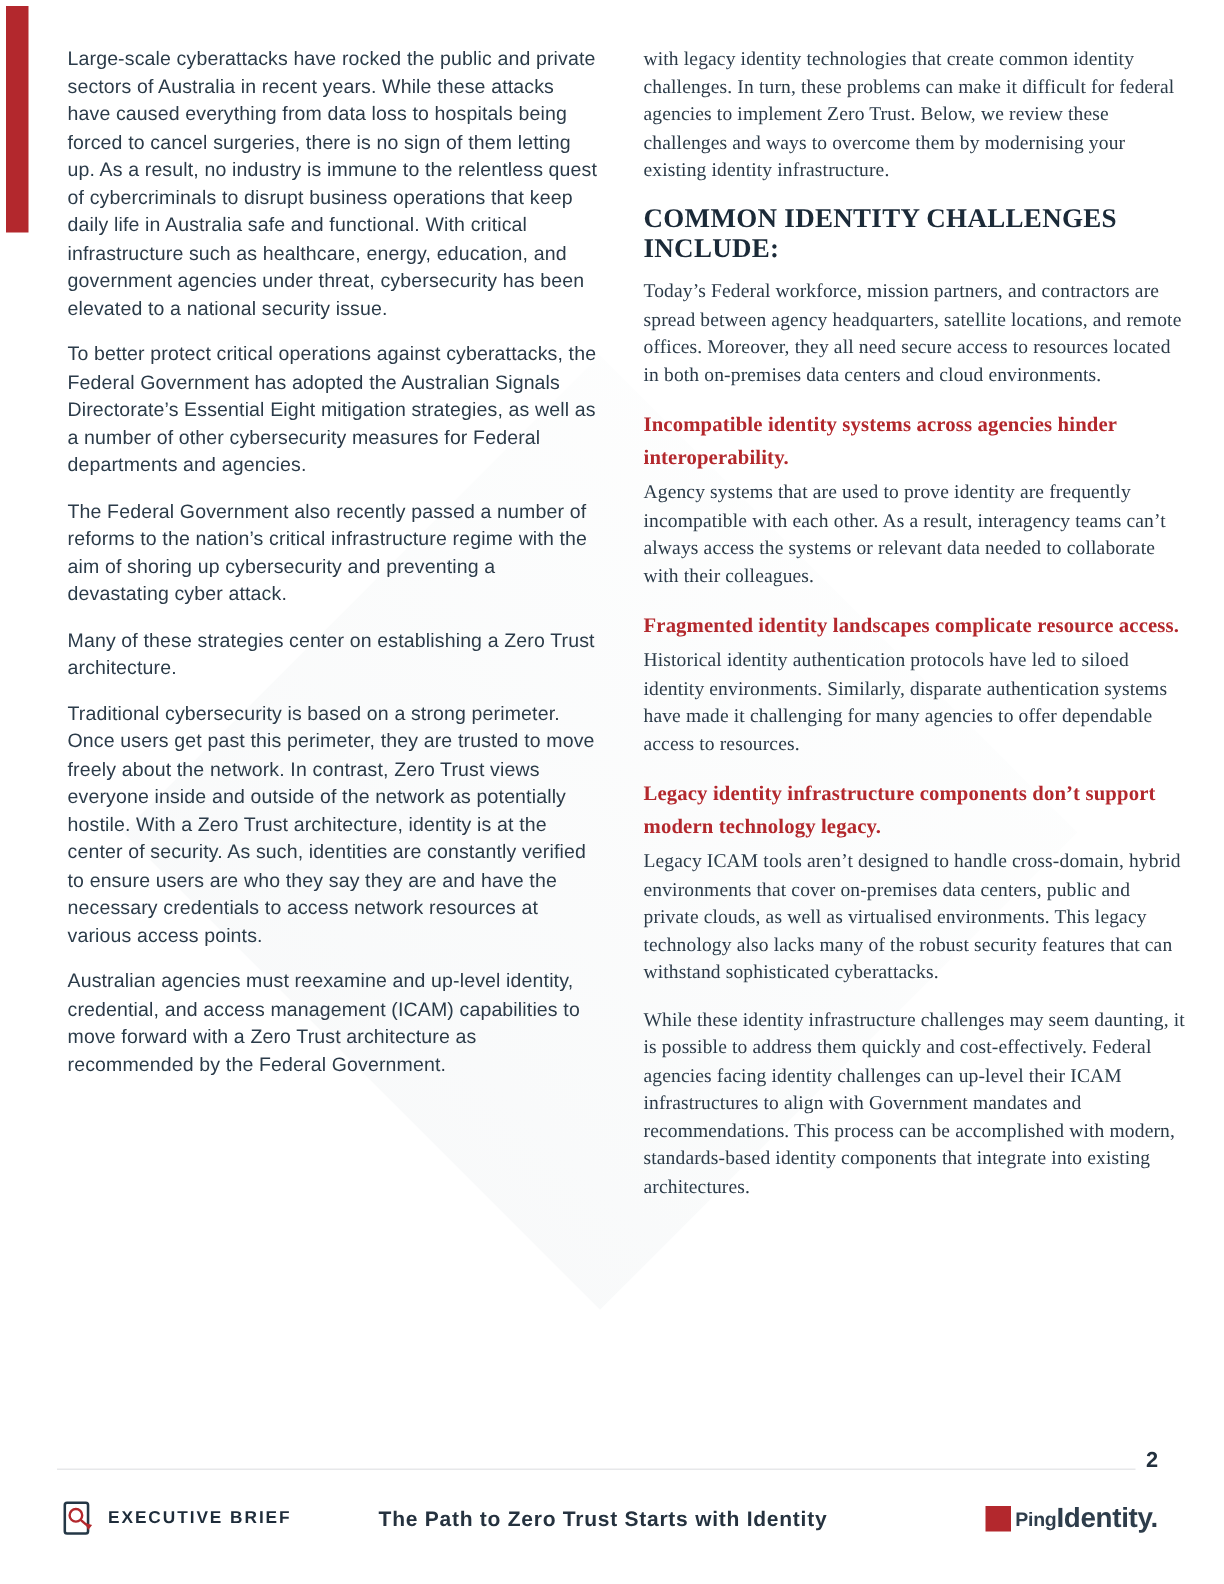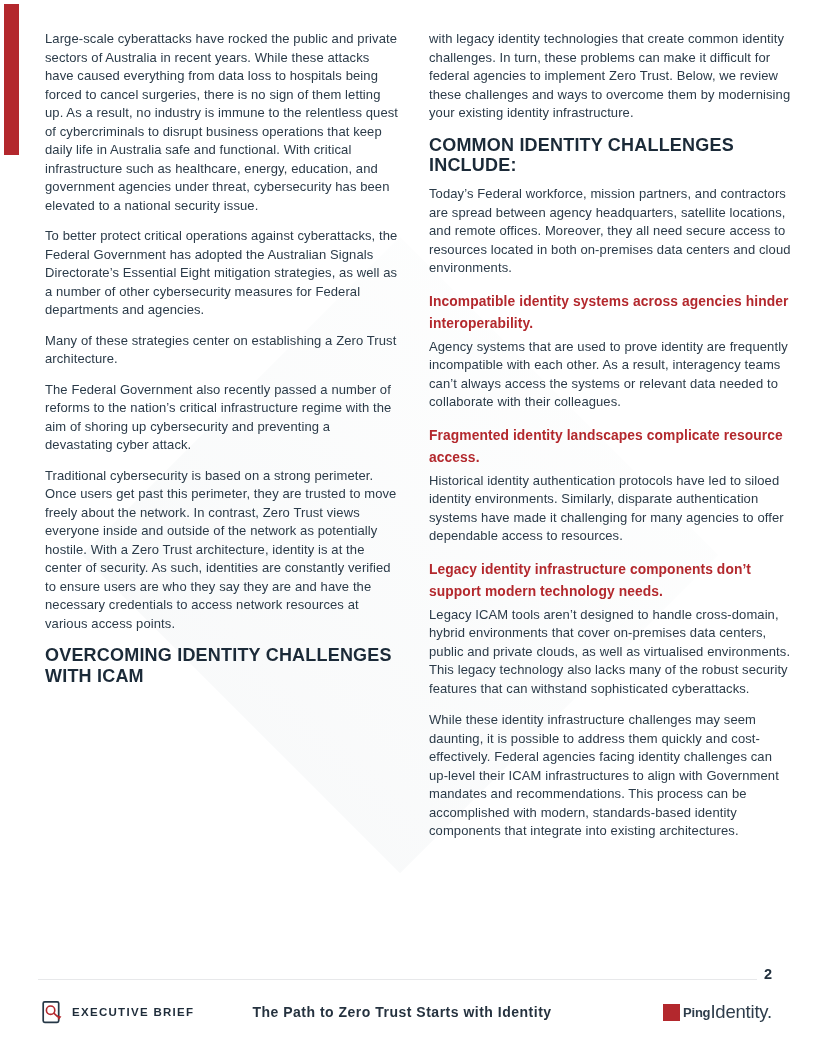--- a/index.html
+++ b/index.html
@@ -14,21 +14,21 @@
   .watermark {
     position:absolute; left:175px; top:330px; width:450px; height:450px;
     transform:rotate(45deg);
     background:linear-gradient(180deg, #fbfcfc, #f3f5f6);
     opacity:0.55; z-index:0;
   }
   .content {
     position:absolute; left:45px; top:30px; display:flex; gap:28px; z-index:1;
   }
   .col-left  { width:356px; }
-  .col-right { width:362px; }
+  .col-right { width:362px;font-family:Liberation Serif, serif; }
   p.body {
     margin:0 0 12px 0; font-size:13px; line-height:18.5px;
     color:#2B3B49; letter-spacing:0.1px; font-weight:500;
   }
   h2.section {
     margin:6px 0 9px 0; font-size:18px; line-height:1.16;
     color:#1B2A38; letter-spacing:0.2px; font-weight:bold;
   }
   h3.challenge-title {
     margin:0 0 3px 0; font-size:13.8px; line-height:22px;
@@ -58,55 +58,55 @@
   }
   .logo { margin-left:auto; display:flex; align-items:center; }
   .logo-mark {
     width:17px; height:17px; background:#B3282D; display:inline-block;
     margin-right:3px;
   }
   .logo-ping {
     font-weight:bold; font-size:13px; color:#2E3D4B; letter-spacing:-0.2px;
   }
   .logo-identity {
-    font-weight:normal; font-size:18.5px; color:#2E3D4B; letter-spacing:-0.2px;
+    font-weight:bold; font-size:18.5px; color:#2E3D4B; letter-spacing:-0.2px;
   }
 </style>
 </head>
 <body>
 
 <div class="page">
 
   <div class="red-bar"></div>
   <div class="watermark"></div>
 
   <main class="content">
 
     <section class="col-left">
       <p class="body">Large-scale cyberattacks have rocked the public and private sectors of Australia in recent years. While these attacks have caused everything from data loss to hospitals being forced to cancel surgeries, there is no sign of them letting up. As a result, no industry is immune to the relentless quest of cybercriminals to disrupt business operations that keep daily life in Australia safe and functional. With critical infrastructure such as healthcare, energy, education, and government agencies under threat, cybersecurity has been elevated to a national security issue.</p>
       <p class="body">To better protect critical operations against cyberattacks, the Federal Government has adopted the Australian Signals Directorate’s Essential Eight mitigation strategies, as well as a number of other cybersecurity measures for Federal departments and agencies.</p>
+      <p class="body">The Federal Government also recently passed a number of reforms to the nation’s critical infrastructure regime with the aim of shoring up cybersecurity and preventing a devastating cyber attack.</p>
       <p class="body">Many of these strategies center on establishing a Zero Trust architecture.</p>
-      <p class="body">The Federal Government also recently passed a number of reforms to the nation’s critical infrastructure regime with the aim of shoring up cybersecurity and preventing a devastating cyber attack.</p>
       <p class="body">Traditional cybersecurity is based on a strong perimeter. Once users get past this perimeter, they are trusted to move freely about the network. In contrast, Zero Trust views everyone inside and outside of the network as potentially hostile. With a Zero Trust architecture, identity is at the center of security. As such, identities are constantly verified to ensure users are who they say they are and have the necessary credentials to access network resources at various access points.</p>
-      <h2 class="section">OVERCOMING IDENTITY CHALLENGES WITH ICAM</h2>
+      <p class="body">Australian agencies must reexamine and up-level identity, credential, and access management (ICAM) capabilities to move forward with a Zero Trust architecture as recommended by the Federal Government.</p>
     </section>
 
     <section class="col-right">
       <p class="body">with legacy identity technologies that create common identity challenges. In turn, these problems can make it difficult for federal agencies to implement Zero Trust. Below, we review these challenges and ways to overcome them by modernising your existing identity infrastructure.</p>
       <h2 class="section">COMMON IDENTITY CHALLENGES INCLUDE:</h2>
 
       <p class="body challenge-body">Today’s Federal workforce, mission partners, and contractors are spread between agency headquarters, satellite locations, and remote offices. Moreover, they all need secure access to resources located in both on-premises data centers and cloud environments.</p>
 
       <h3 class="challenge-title">Incompatible identity systems across agencies hinder interoperability.</h3>
       <p class="body challenge-body">Agency systems that are used to prove identity are frequently incompatible with each other. As a result, interagency teams can’t always access the systems or relevant data needed to collaborate with their colleagues.</p>
 
       <h3 class="challenge-title">Fragmented identity landscapes complicate resource access.</h3>
       <p class="body challenge-body">Historical identity authentication protocols have led to siloed identity environments. Similarly, disparate authentication systems have made it challenging for many agencies to offer dependable access to resources.</p>
 
-      <h3 class="challenge-title">Legacy identity infrastructure components don’t support modern technology needs.</h3>
+      <h3 class="challenge-title">Legacy identity infrastructure components don’t support modern technology legacy.</h3>
       <p class="body challenge-body">Legacy ICAM tools aren’t designed to handle cross-domain, hybrid environments that cover on-premises data centers, public and private clouds, as well as virtualised environments. This legacy technology also lacks many of the robust security features that can withstand sophisticated cyberattacks.</p>
 
       <p class="body">While these identity infrastructure challenges may seem daunting, it is possible to address them quickly and cost-effectively. Federal agencies facing identity challenges can up-level their ICAM infrastructures to align with Government mandates and recommendations. This process can be accomplished with modern, standards-based identity components that integrate into existing architectures.</p>
     </section>
 
   </main>
 
   <div class="footer-rule"></div>
   <div class="page-number">2</div>
 

